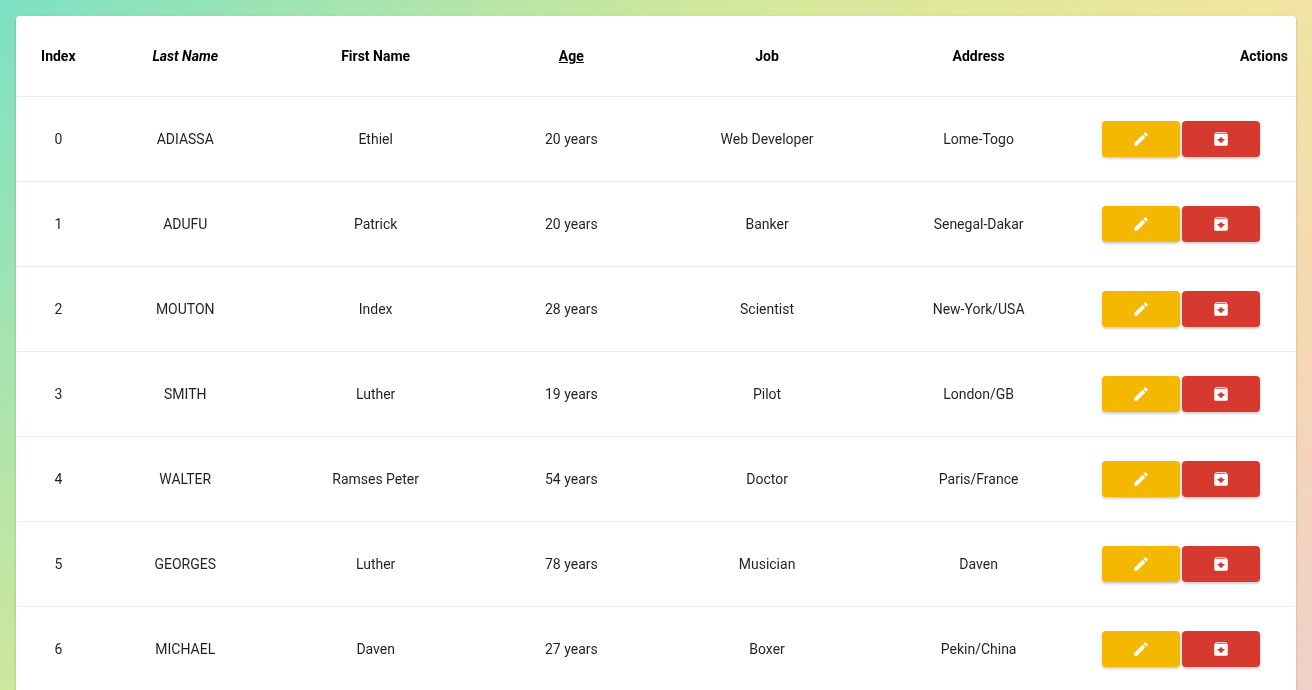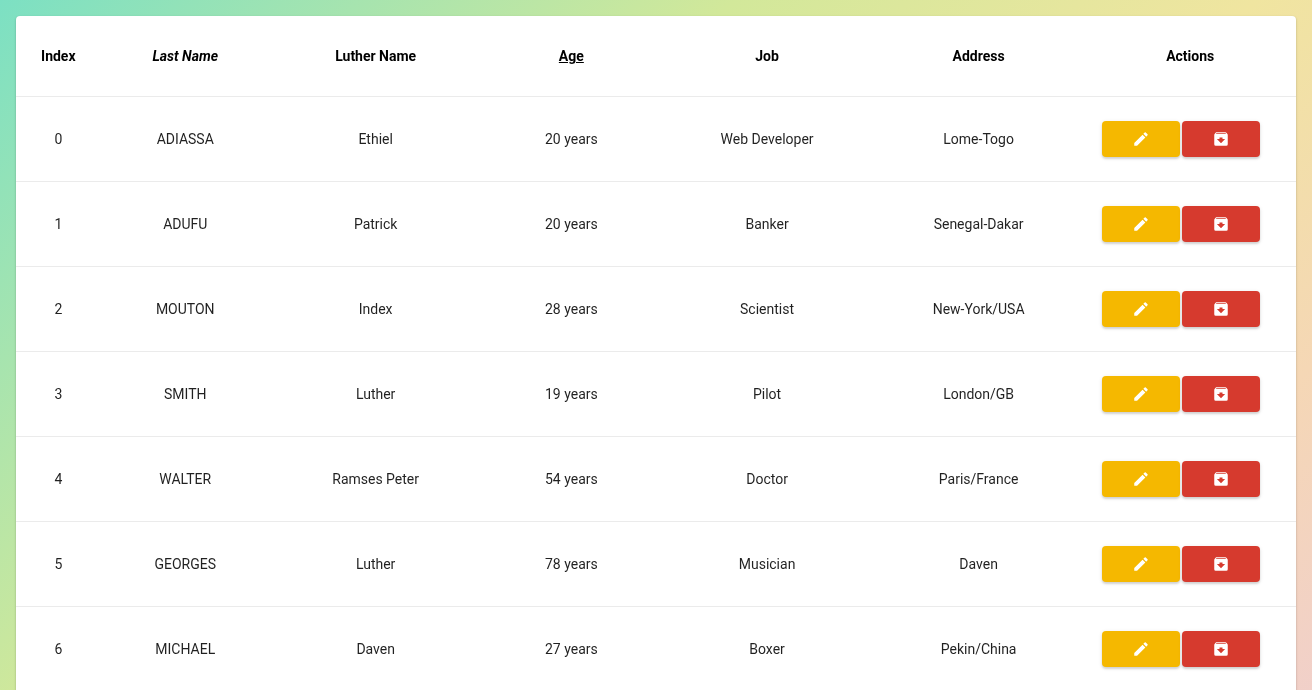--- a/index.html
+++ b/index.html
@@ -33,21 +33,21 @@
       padding: 24px 8px;
       border-bottom: 1px solid rgba(0,0,0,0.08);
       vertical-align: middle;
     }
     .col-index   { width: 80px; }
     .col-last    { width: 160px; font-style: italic; }
     .col-first   { width: 200px; }
     .col-age     { width: 170px; text-decoration: underline; }
     .col-job     { width: 200px; }
     .col-address { width: 200px; }
-    .col-actions { width: 200px; }
+    .col-actions { width: 200px; text-align: right; }
     .actions-cell { text-align: right; padding-right: 36px; }
     .btn {
       display: inline-flex;
       align-items: center;
       justify-content: center;
       min-width: 78px;
       height: 36px;
       border: none;
       border-radius: 4px;
       color: #fff;
@@ -69,21 +69,21 @@
   </style>
 </head>
 <body>
 
 <div class="card">
   <table>
     <thead>
       <tr>
         <th class="col-index">Index</th>
         <th class="col-last">Last Name</th>
-        <th class="col-first">Luther Name</th>
+        <th class="col-first">First Name</th>
         <th class="col-age">Age</th>
         <th class="col-job">Job</th>
         <th class="col-address">Address</th>
         <th class="col-actions">Actions</th>
       </tr>
     </thead>
     <tbody id="table-body">
         <tr>
           <td>0</td>
           <td>ADIASSA</td>

